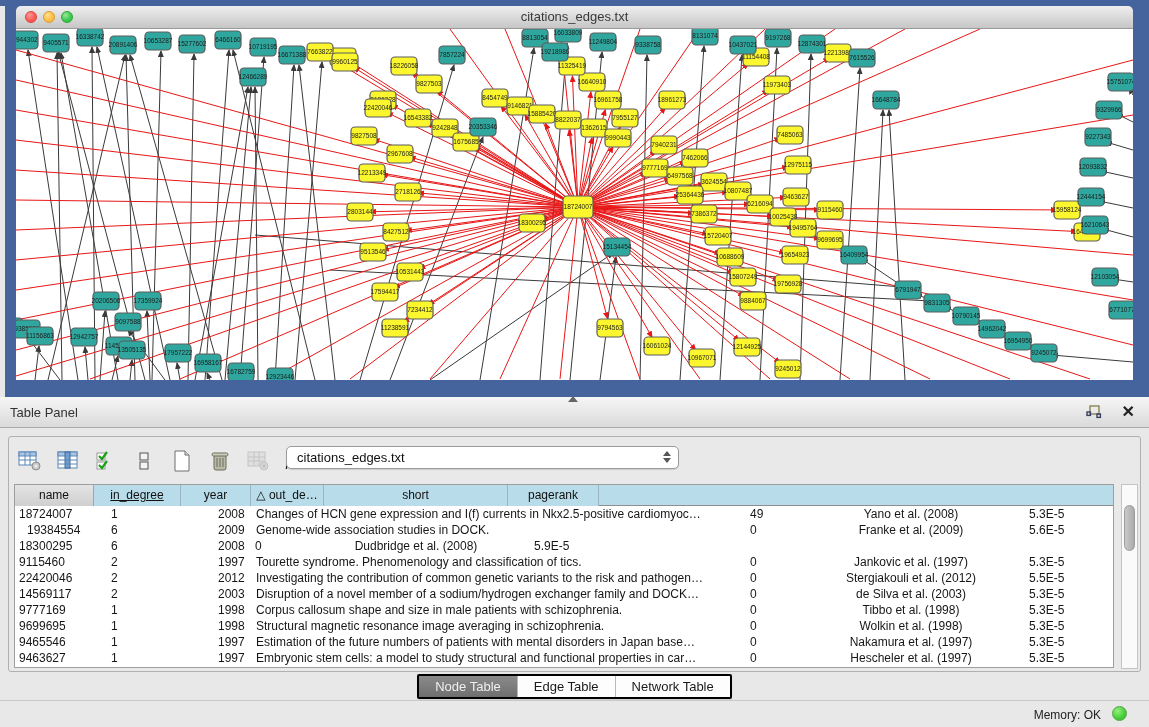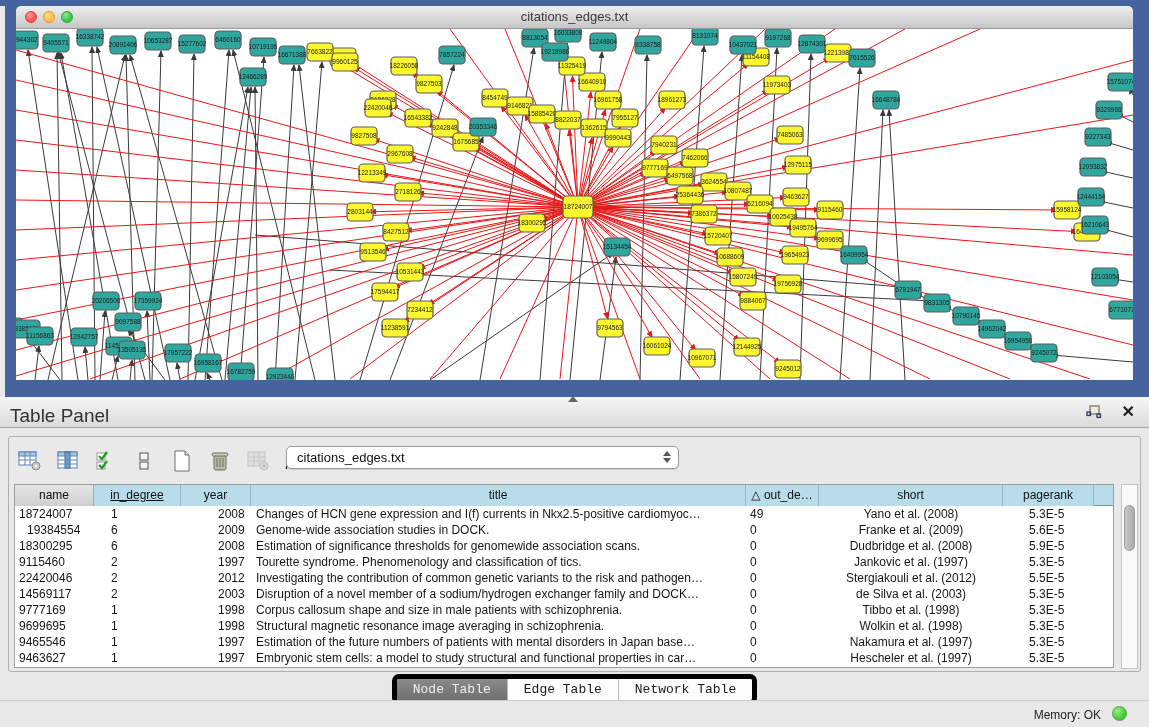--- a/index.html
+++ b/index.html
@@ -19,21 +19,21 @@
   .t-zoom  { left:45px; background:radial-gradient(circle at 35% 30%, #9ee59a, #34c84a 60%); border:1px solid #2ca539; }
   #net-title { position:absolute; left:0; right:0; top:3px; text-align:center;
     font-size:13px; color:#393939; }
   #net-canvas { position:relative; width:1117px; height:351px; background:#fff; overflow:hidden; }
   #net-svg { display:block; }
   .node-label { font-size:6.5px; fill:#1c1c1c; text-anchor:middle; font-family:"Liberation Sans",sans-serif; }
 
   
   #panel-bar { position:absolute; left:0; top:397px; width:1149px; height:31px;
     background:linear-gradient(#f6f6f6,#dadada); border-bottom:1px solid #ababab; }
-  #panel-bar-title { position:absolute; left:10px; top:8px; font-size:19px; color:#333; }
+  #panel-bar-title { position:absolute; left:10px; top:8px; font-size:13px; color:#333; }
   #pane-notch { position:absolute; left:568px; top:-1px; width:0; height:0;
     border-left:5px solid transparent; border-right:5px solid transparent; border-bottom:6px solid #666; }
   #panel-float { position:absolute; right:46px; top:7px; width:18px; height:16px; cursor:pointer; }
   #panel-close { position:absolute; right:14px; top:5px; font-size:16px; font-weight:bold; color:#222; cursor:pointer; }
 
   #panel-body { position:absolute; left:8px; top:436px; width:1133px; height:236px;
     background:#e9e9e9; border:1px solid #b0b0b0; border-radius:3px; }
   #toolbar { position:absolute; left:8px; top:8px; height:32px; display:flex; align-items:center; gap:12px; }
   .tb-icon { width:26px; height:26px; display:flex; align-items:center; justify-content:center; cursor:pointer; }
   .tb-icon.disabled { opacity:.45; cursor:default; }
@@ -55,22 +55,22 @@
   .hcell.gray { background:linear-gradient(#e4e4e4,#cfcfcf); border-right:1px solid #a5a5a5; }
   .grid-row { display:flex; height:16px; }
   .gcell { font-size:12px; color:#161616; line-height:16px; overflow:hidden; white-space:nowrap; }
   #vscroll { position:absolute; right:11px; top:484px; width:17px; height:185px;
     background:#fafafa; border:1px solid #c4c4c4; }
   #vthumb { position:absolute; left:2px; top:20px; width:11px; height:46px;
     background:linear-gradient(90deg,#c9c9c9,#ababab); border-radius:6px; border:1px solid #9b9b9b; cursor:pointer; }
 
   
   #tabs { position:absolute; left:0; top:674px; width:1149px; display:flex; justify-content:center; }
-  #seg { display:flex; border:5px solid #000000; border-radius:7px; overflow:hidden;
-    background:#fff; box-shadow:0 1px 1px rgba(0,0,0,.1);font-family:Liberation Mono, monospace; }
+  #seg { display:flex; border:2px solid #000000; border-radius:2px; overflow:hidden;
+    background:#fff; box-shadow:0 1px 1px rgba(0,0,0,.1); }
   .seg-btn { padding:3px 16px; font-size:13px; color:#1a1a1a; background:#fdfdfd;
     border-right:1px solid #b9b9b9; cursor:pointer; }
   .seg-btn:last-child { border-right:none; }
   .seg-btn.selected { background:linear-gradient(#8a8a8a,#6f6f6f); color:#efefef; }
 
   
   #statusbar { position:absolute; left:0; top:700px; width:1149px; height:27px;
     border-top:1px solid #c9c9c9; background:#e8e8e8; }
   #mem-label { position:absolute; right:48px; top:7px; font-size:12px; color:#222; }
   #mem-dot { position:absolute; right:22px; top:5px; width:15px; height:15px; border-radius:50%;
@@ -588,21 +588,20 @@
       <span id="combo-arrows">
           <i class="up"></i>
           <i class="dn"></i>
         </span>
     </div>
     <div id="grid">
       <div id="grid-head">
           <div class="hcell gray" style="width: 79px;">name</div>
           <div class="hcell" style="width: 87px; text-decoration: underline;">in_degree</div>
           <div class="hcell" style="width: 70px;">year</div>
-          <div class="hcell" style="width: 495px;">title</div>
           <div class="hcell" style="width: 73px;">△ out_de…</div>
           <div class="hcell" style="width: 184px;">short</div>
           <div class="hcell" style="width: 91px;">pagerank</div>
         </div>
       <div id="grid-body">
           <div class="grid-row">
             <div class="gcell" style="width: 79px; padding-left: 4px;">18724007</div>
             <div class="gcell" style="width: 87px; padding-left: 17px;">1</div>
             <div class="gcell" style="width: 70px; padding-left: 37px;">2008</div>
             <div class="gcell" style="width: 495px; padding-left: 5px;">Changes of HCN gene expression and I(f) currents in Nkx2.5-positive cardiomyoc…</div>
@@ -616,21 +615,20 @@
             <div class="gcell" style="width: 70px; padding-left: 37px;">2009</div>
             <div class="gcell" style="width: 495px; padding-left: 5px;">Genome-wide association studies in DOCK.</div>
             <div class="gcell" style="width: 73px; padding-left: 4px;">0</div>
             <div class="gcell" style="width: 184px; text-align: center;">Franke et al. (2009)</div>
             <div class="gcell" style="width: 91px; padding-left: 26px;">5.6E-5</div>
           </div>
           <div class="grid-row">
             <div class="gcell" style="width: 79px; padding-left: 4px;">18300295</div>
             <div class="gcell" style="width: 87px; padding-left: 17px;">6</div>
             <div class="gcell" style="width: 70px; padding-left: 37px;">2008</div>
-            <div class="gcell" style="width: 495px; padding-left: 5px;">Estimation of significance thresholds for genomewide association scans.</div>
             <div class="gcell" style="width: 73px; padding-left: 4px;">0</div>
             <div class="gcell" style="width: 184px; text-align: center;">Dudbridge et al. (2008)</div>
             <div class="gcell" style="width: 91px; padding-left: 26px;">5.9E-5</div>
           </div>
           <div class="grid-row">
             <div class="gcell" style="width: 79px; padding-left: 4px;">9115460</div>
             <div class="gcell" style="width: 87px; padding-left: 17px;">2</div>
             <div class="gcell" style="width: 70px; padding-left: 37px;">1997</div>
             <div class="gcell" style="width: 495px; padding-left: 5px;">Tourette syndrome. Phenomenology and classification of tics.</div>
             <div class="gcell" style="width: 73px; padding-left: 4px;">0</div>

